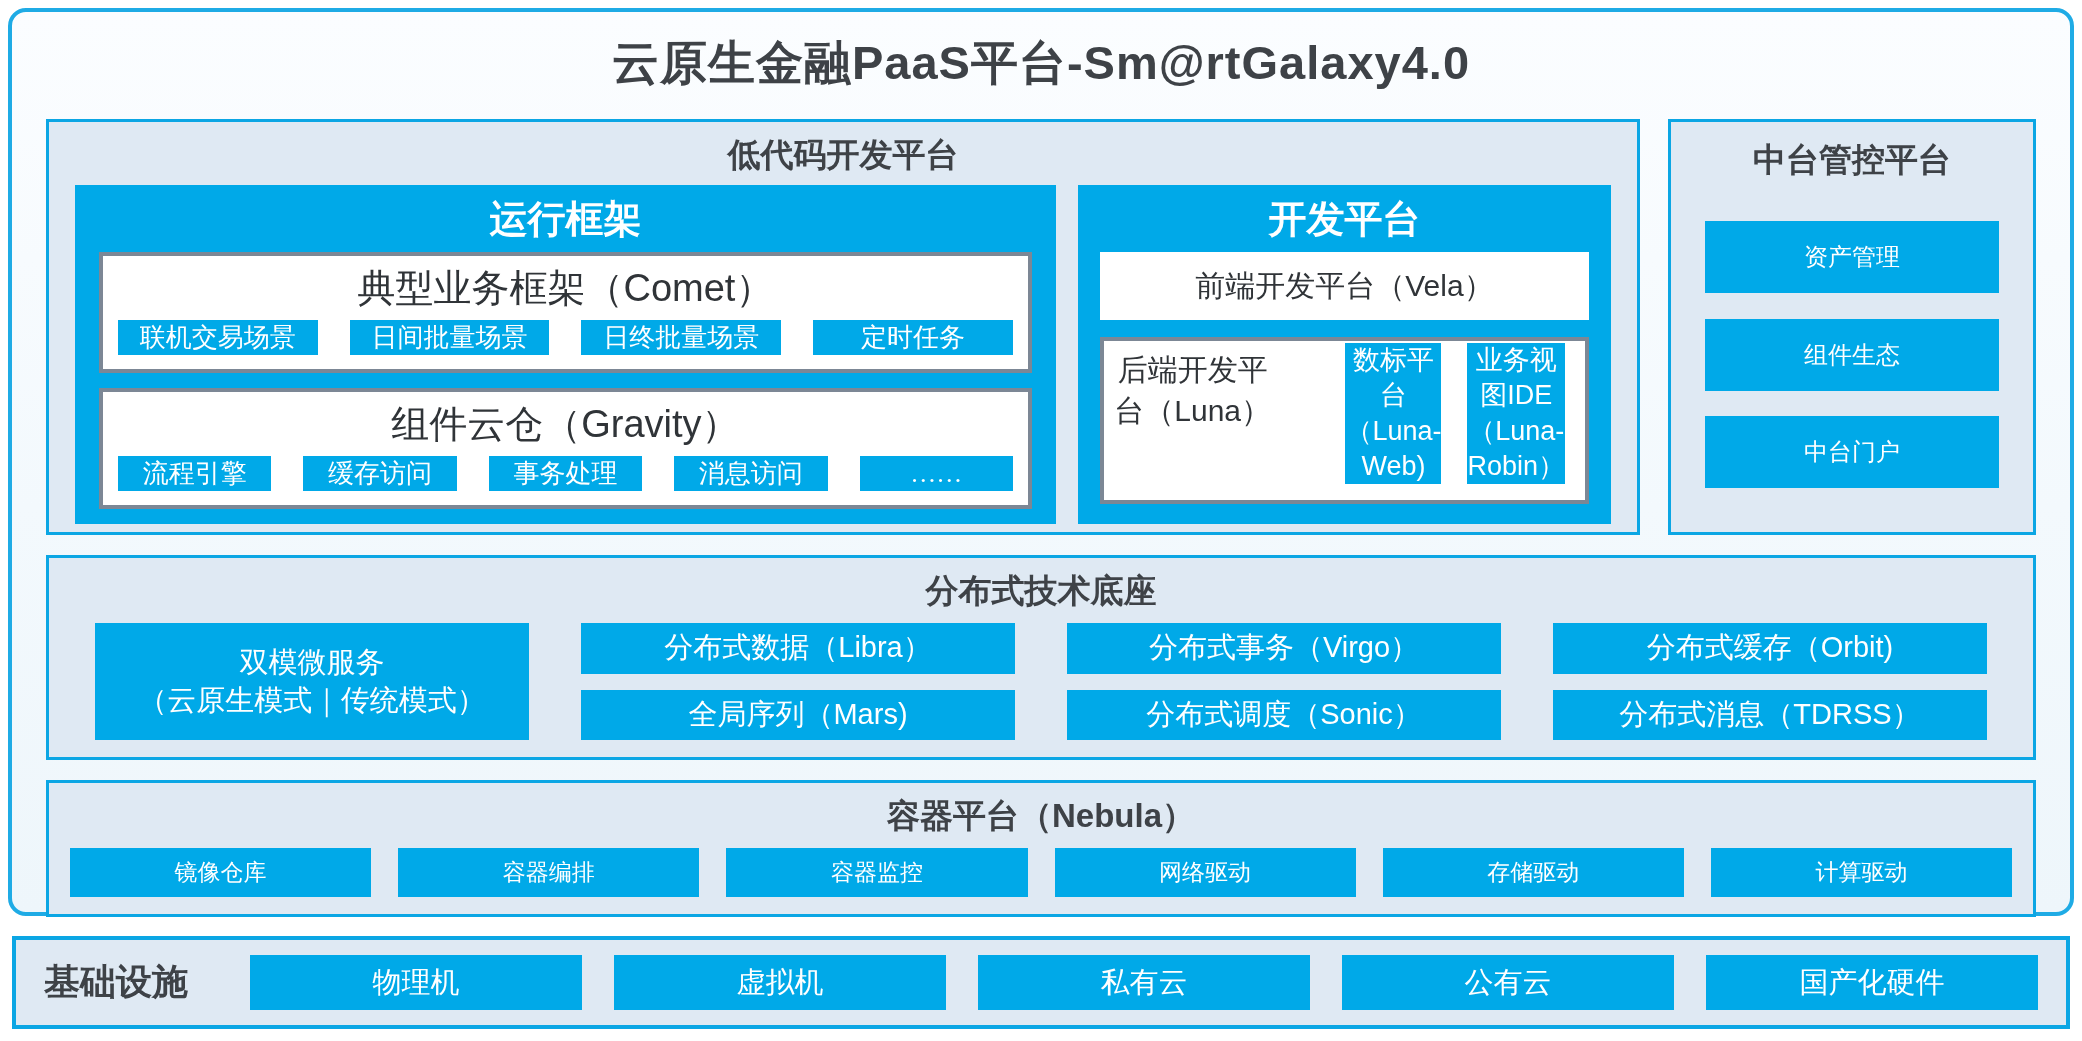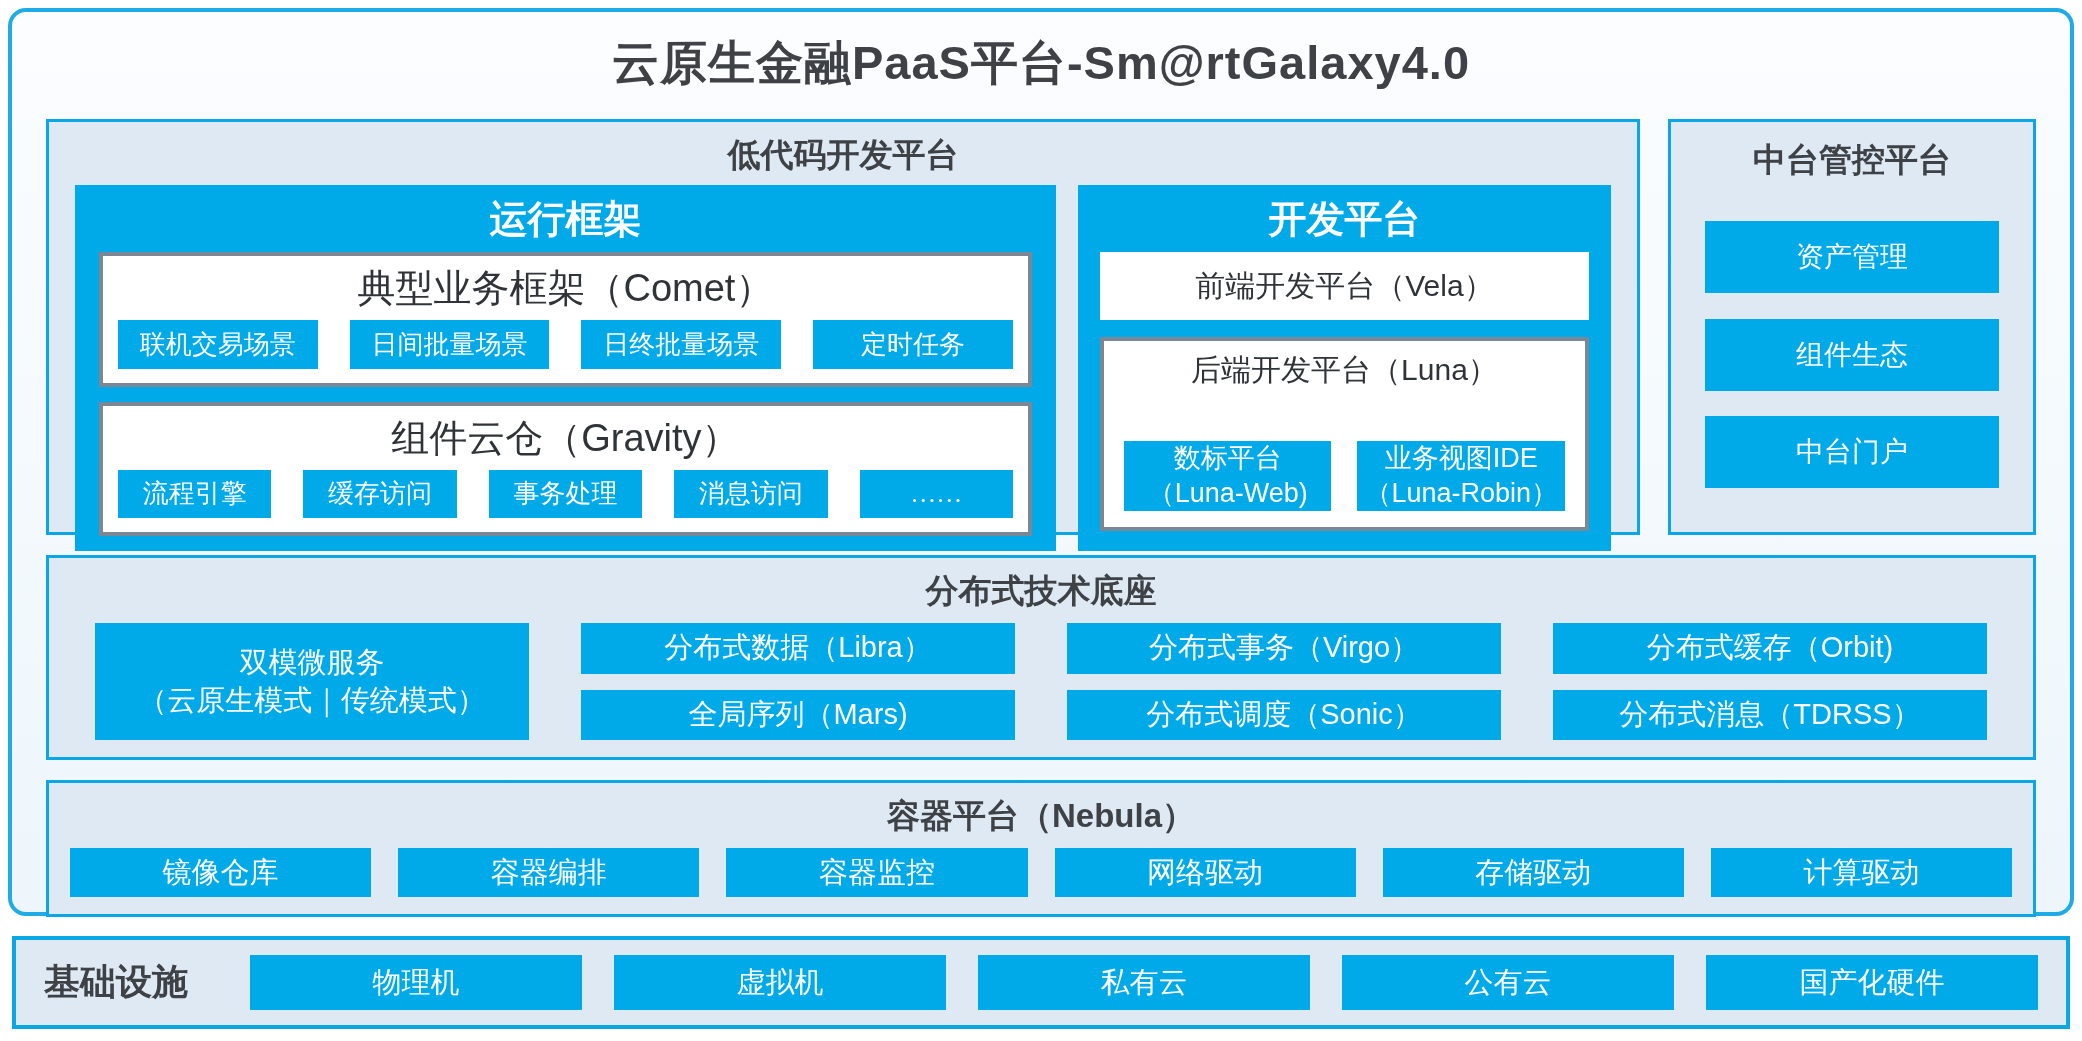--- a/index.html
+++ b/index.html
@@ -34,45 +34,45 @@
     flex:1; display:flex; flex-direction:column; }
   .wb-label { text-align:center; font-size:38px; color:#303438; padding:7px 0 3px; }
   .wb-items { flex:1; display:flex; gap:32px; padding:3px 15px 14px; }
   .chip { flex:1; background:#00a9e8; color:#ffffff; font-size:26px;
     display:flex; align-items:center; justify-content:center; text-align:center;font-family:Liberation Serif, serif; }
 
   .devplat { flex:1; }
   .vela-box { background:#ffffff; margin:0 22px 17px; height:68px; display:flex;
     align-items:center; justify-content:center; font-size:30px; color:#303438; }
   .luna-box { background:#ffffff; border:4px solid #7c8795; margin:0 22px 20px; flex:1;
-    display:flex; flex-direction:column;gap:44px; }
+    display:flex; flex-direction:row;gap:44px; }
   .luna-label { text-align:center; font-size:30px; color:#303438; padding:9px 0 4px; }
   .luna-items { flex:1; display:flex; gap:26px; padding:2px 20px 16px; }
   .chip2 { flex:1; background:#00a9e8; color:#ffffff; font-size:27px; line-height:1.3;
     display:flex; flex-direction:column; align-items:center; justify-content:center; text-align:center; }
 
   
   .midplat { width:368px; display:flex; flex-direction:column; }
   .midplat .sec-header { padding:16px 0 6px; }
   .mid-btns { flex:1; display:flex; flex-direction:column; justify-content:space-evenly;
     padding:6px 34px 18px; }
-  .mid-btn { height:72px; background:#00a9e8; color:#ffffff; font-size:28px;
+  .mid-btn { height:72px; background:#00a9e8; color:#ffffff; font-size:24px;
     display:flex; align-items:center; justify-content:center; }
 
   
   .dist { margin:20px 34px 0; height:205px; display:flex; flex-direction:column; }
   .dist-body { flex:1; display:flex; gap:52px; padding:2px 46px 17px; }
   .dist-col { flex:1; display:flex; flex-direction:column; gap:16px; }
   .dist-cell { flex:1; background:#00a9e8; color:#ffffff; font-size:29px; line-height:1.3;
     display:flex; flex-direction:column; align-items:center; justify-content:center; text-align:center; }
 
   
   .nebula { margin:20px 34px 0; height:137px; display:flex; flex-direction:column; }
   .neb-body { flex:1; display:flex; gap:27px; padding:2px 21px 17px; }
-  .neb-chip { flex:1; background:#00a9e8; color:#ffffff; font-size:29px;
+  .neb-chip { flex:1; background:#00a9e8; color:#ffffff; font-size:23px;
     display:flex; align-items:center; justify-content:center; }
 
   
   .infra { position:absolute; left:12px; top:936px; width:2058px; height:93px;
     border:4px solid #0ba6e4; background:#dfe9f3;
     display:flex; align-items:center; padding:0 28px; }
   .infra-label { font-size:36px; font-weight:bold; color:#3e4247; margin-right:62px;
     white-space:nowrap; }
   .infra-btns { flex:1; display:flex; gap:32px; }
   .infra-btn { flex:1; height:55px; background:#00a9e8; color:#ffffff; font-size:29px;

